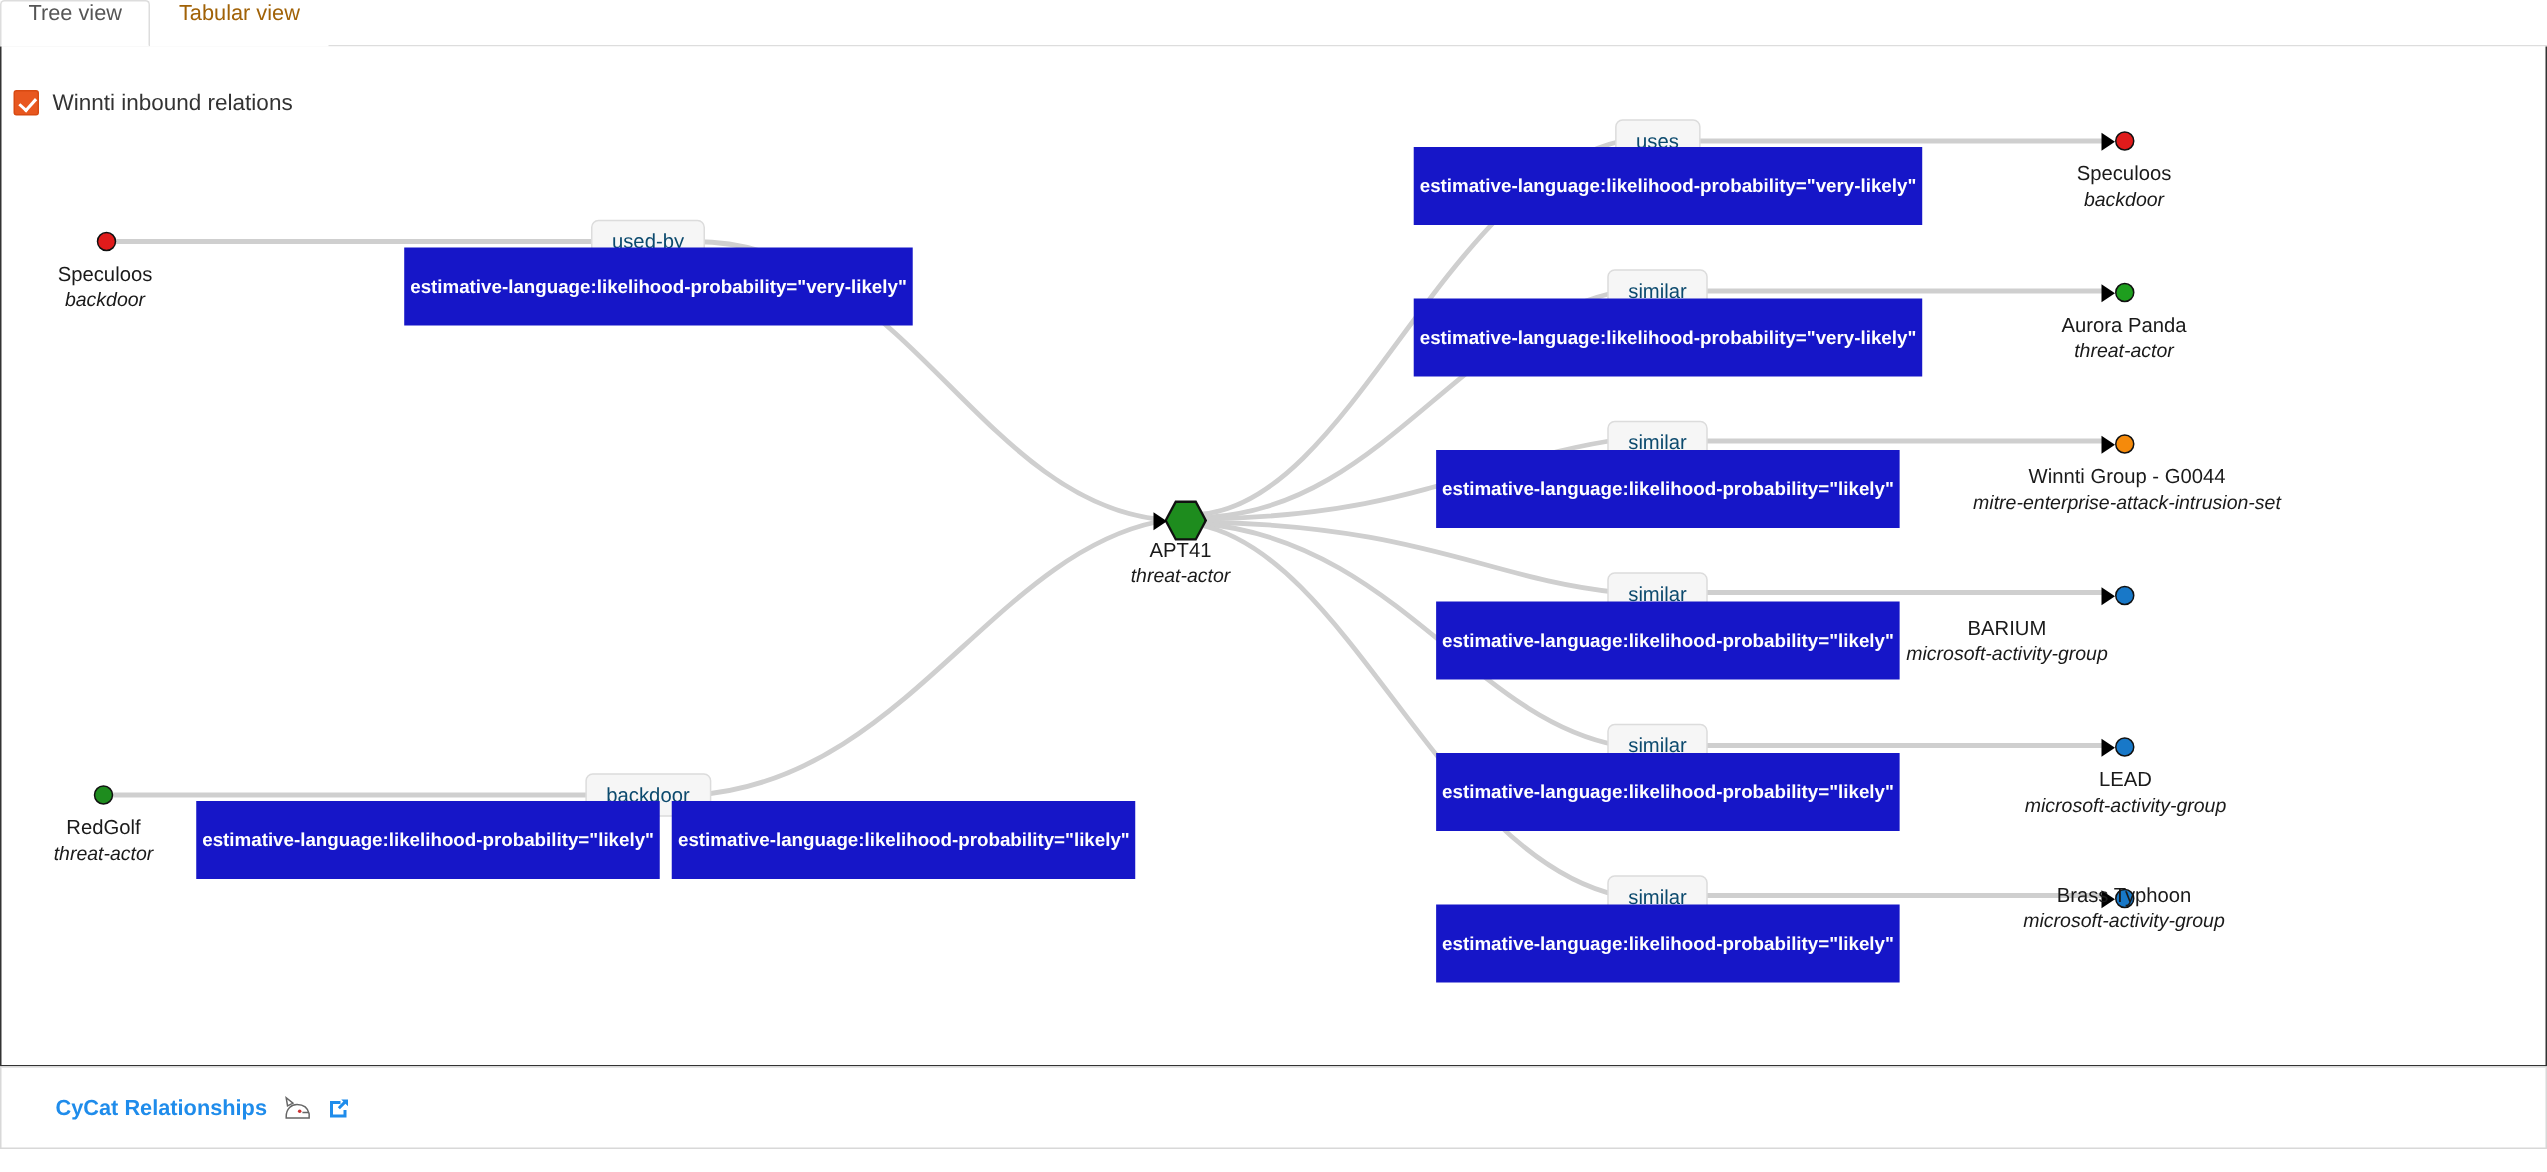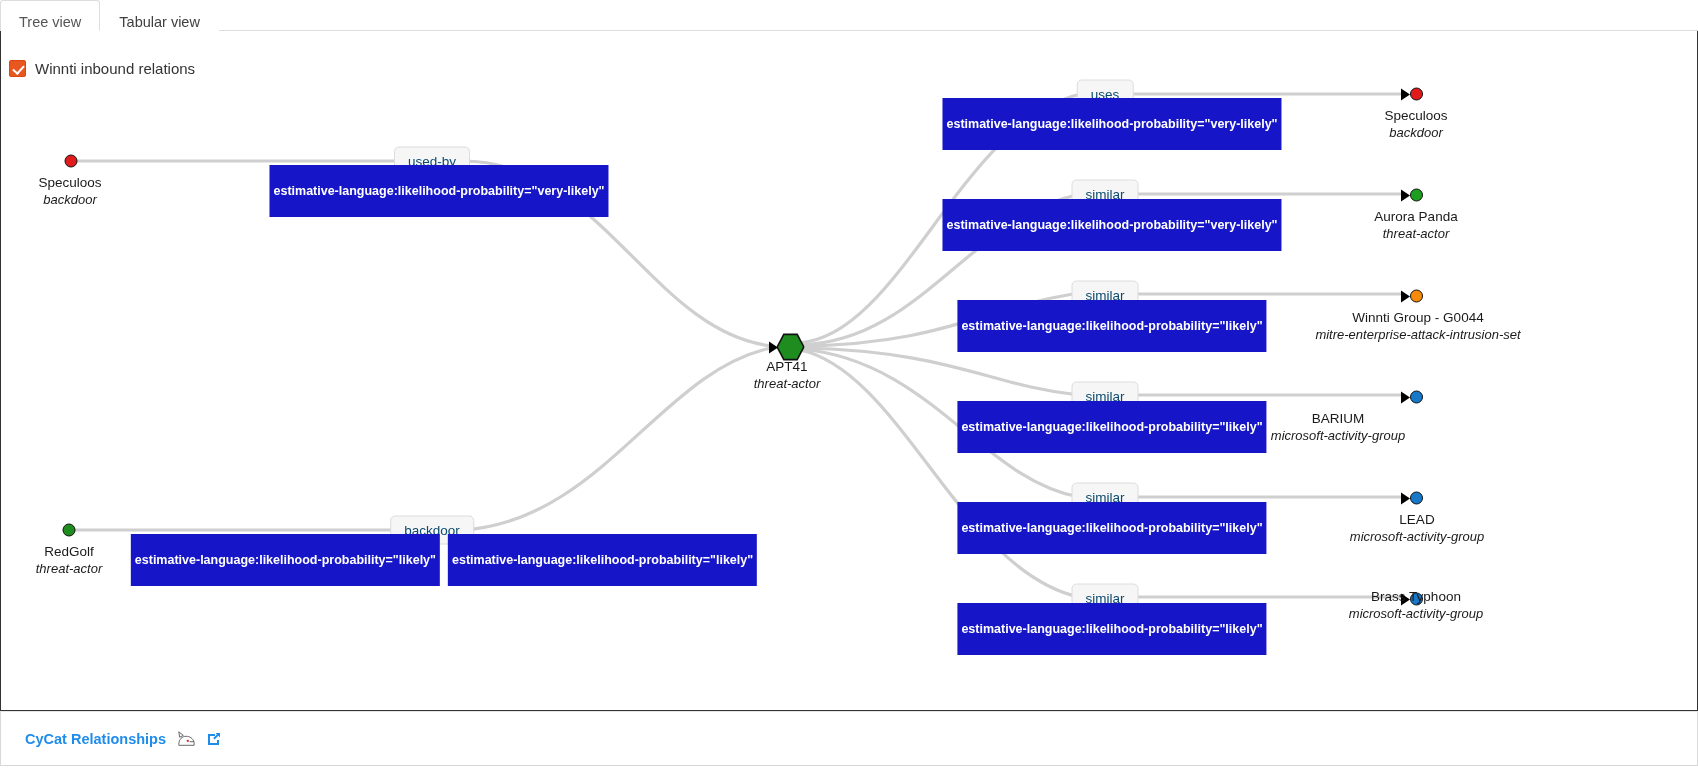--- a/index.html
+++ b/index.html
@@ -20,39 +20,39 @@
   .tabbar {
     position: absolute; top: 0; left: 0;
     width: 1698px; height: 31px;
     border-bottom: 1px solid #dddddd;
     display: flex;
     align-items: stretch;
   }
   .tab {
     height: 31px;
     padding: 0 18px;
-    display: flex; align-items: flex-end;
+    display: flex; align-items: flex-start;
     font-size: 14.5px;
     color: #555555;
     background: #ffffff;
     border: 1px solid transparent;
     cursor: pointer;
     white-space: nowrap;
   }
   .tab.active {
     color: #555555;
     border: 1px solid #dddddd;
     border-bottom: 1px solid #ffffff;
     border-top: 1px solid #dddddd;
     border-radius: 3px 3px 0 0;
     margin-bottom: -1px;
     background: #ffffff;
   }
   .tab.link {
-    color: #404040;
+    color: #a16207;
   }
 
   
   .panel {
     position: absolute;
     left: 0; top: 31px;
     width: 1698px; height: 680px;
     border: 1px solid #333333;
     border-top: none;
     background: #ffffff;
@@ -187,21 +187,21 @@
 
   
   .footer {
     position: absolute;
     left: 0; top: 711px;
     width: 1698px; height: 55px;
     border: 1px solid #d8d8d8;
     border-top: 1px solid #e6e6e6;
     background: #ffffff;
     display: flex; align-items: center;
-    padding-left: 24px;
+    padding-left: 36px;
     gap: 9px;
   }
   .footer-title {
     font-size: 14.5px;
     font-weight: bold;
     color: #1f8ceb;
     cursor: pointer;
     white-space: nowrap;
   }
   .cat-icon { width: 22px; height: 18px; flex: none; }

